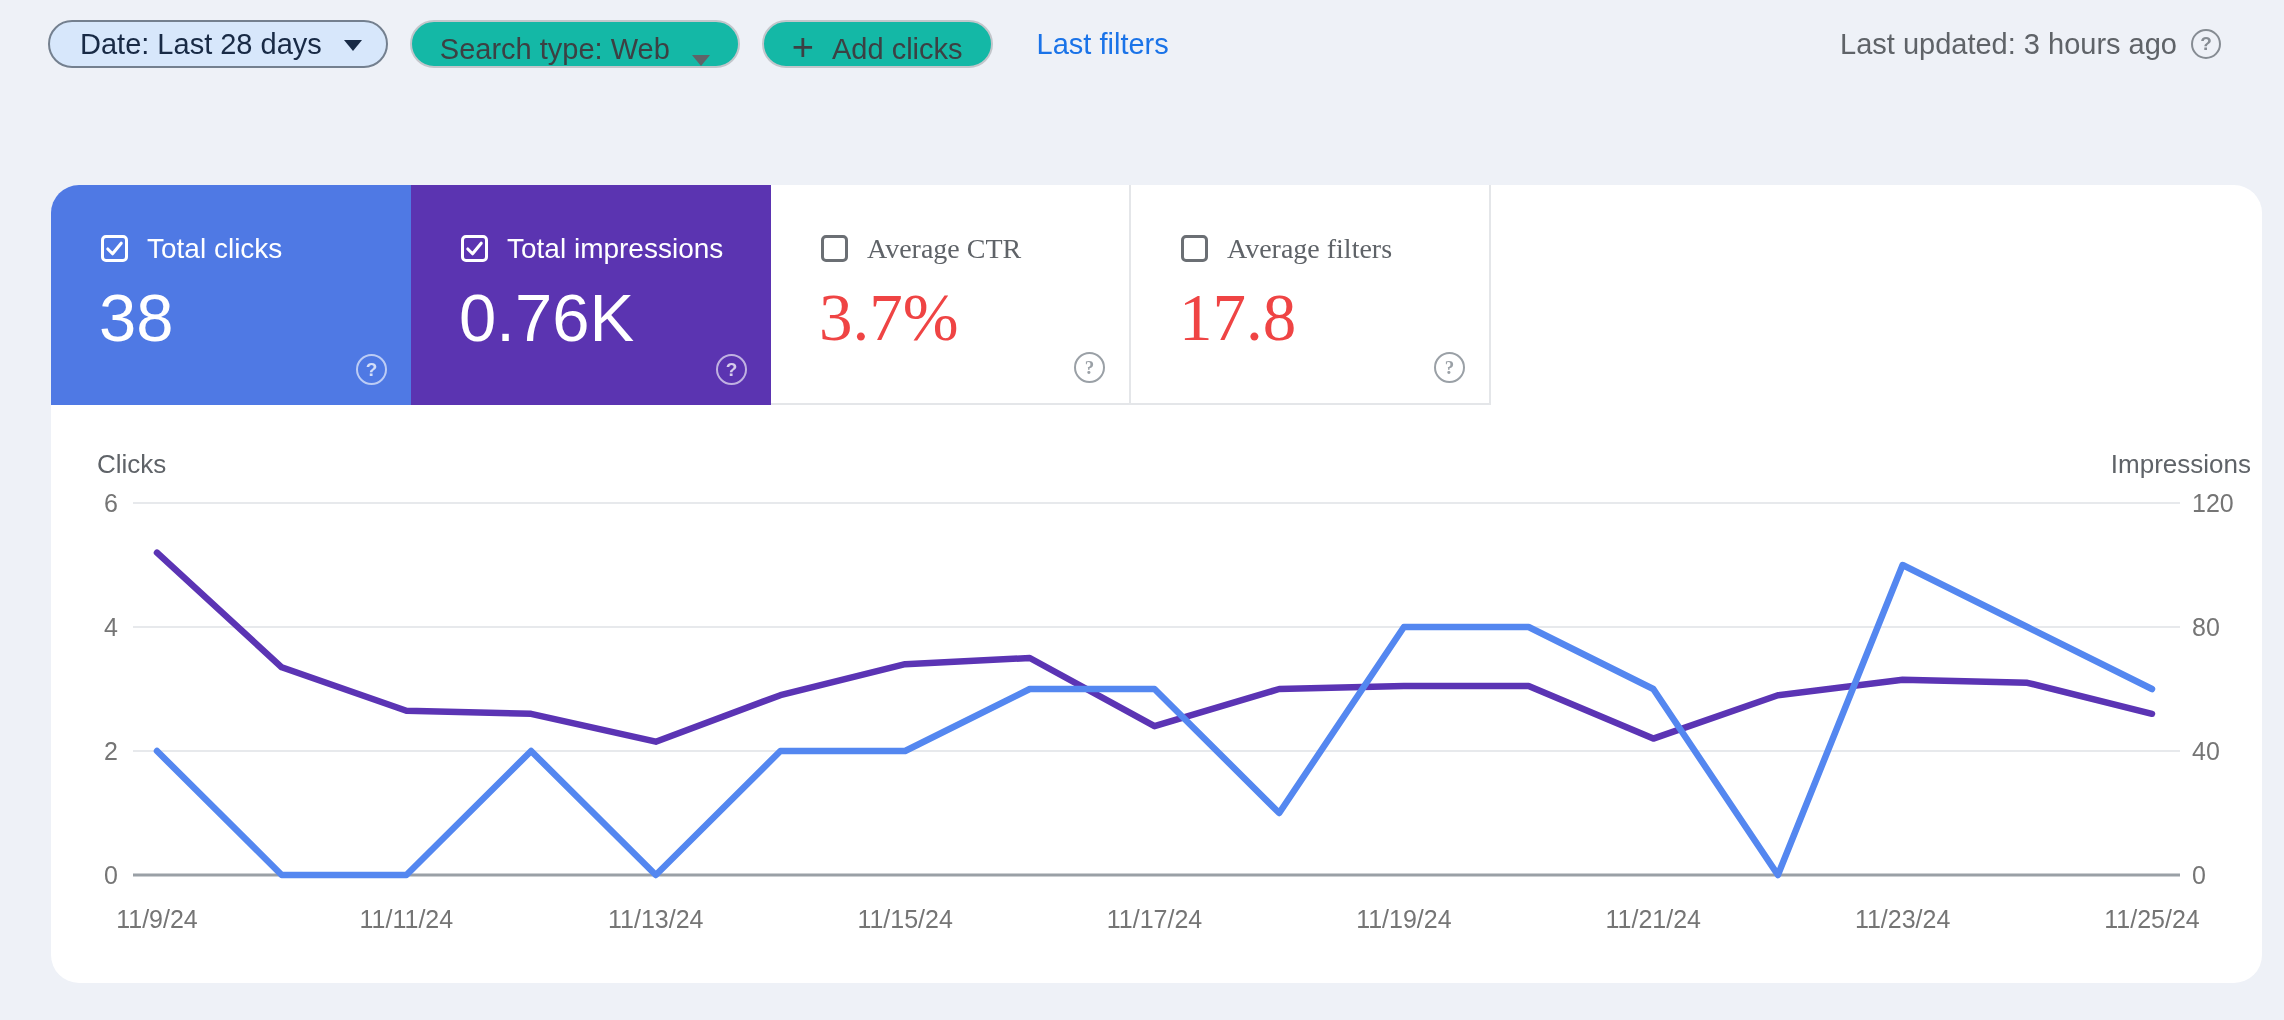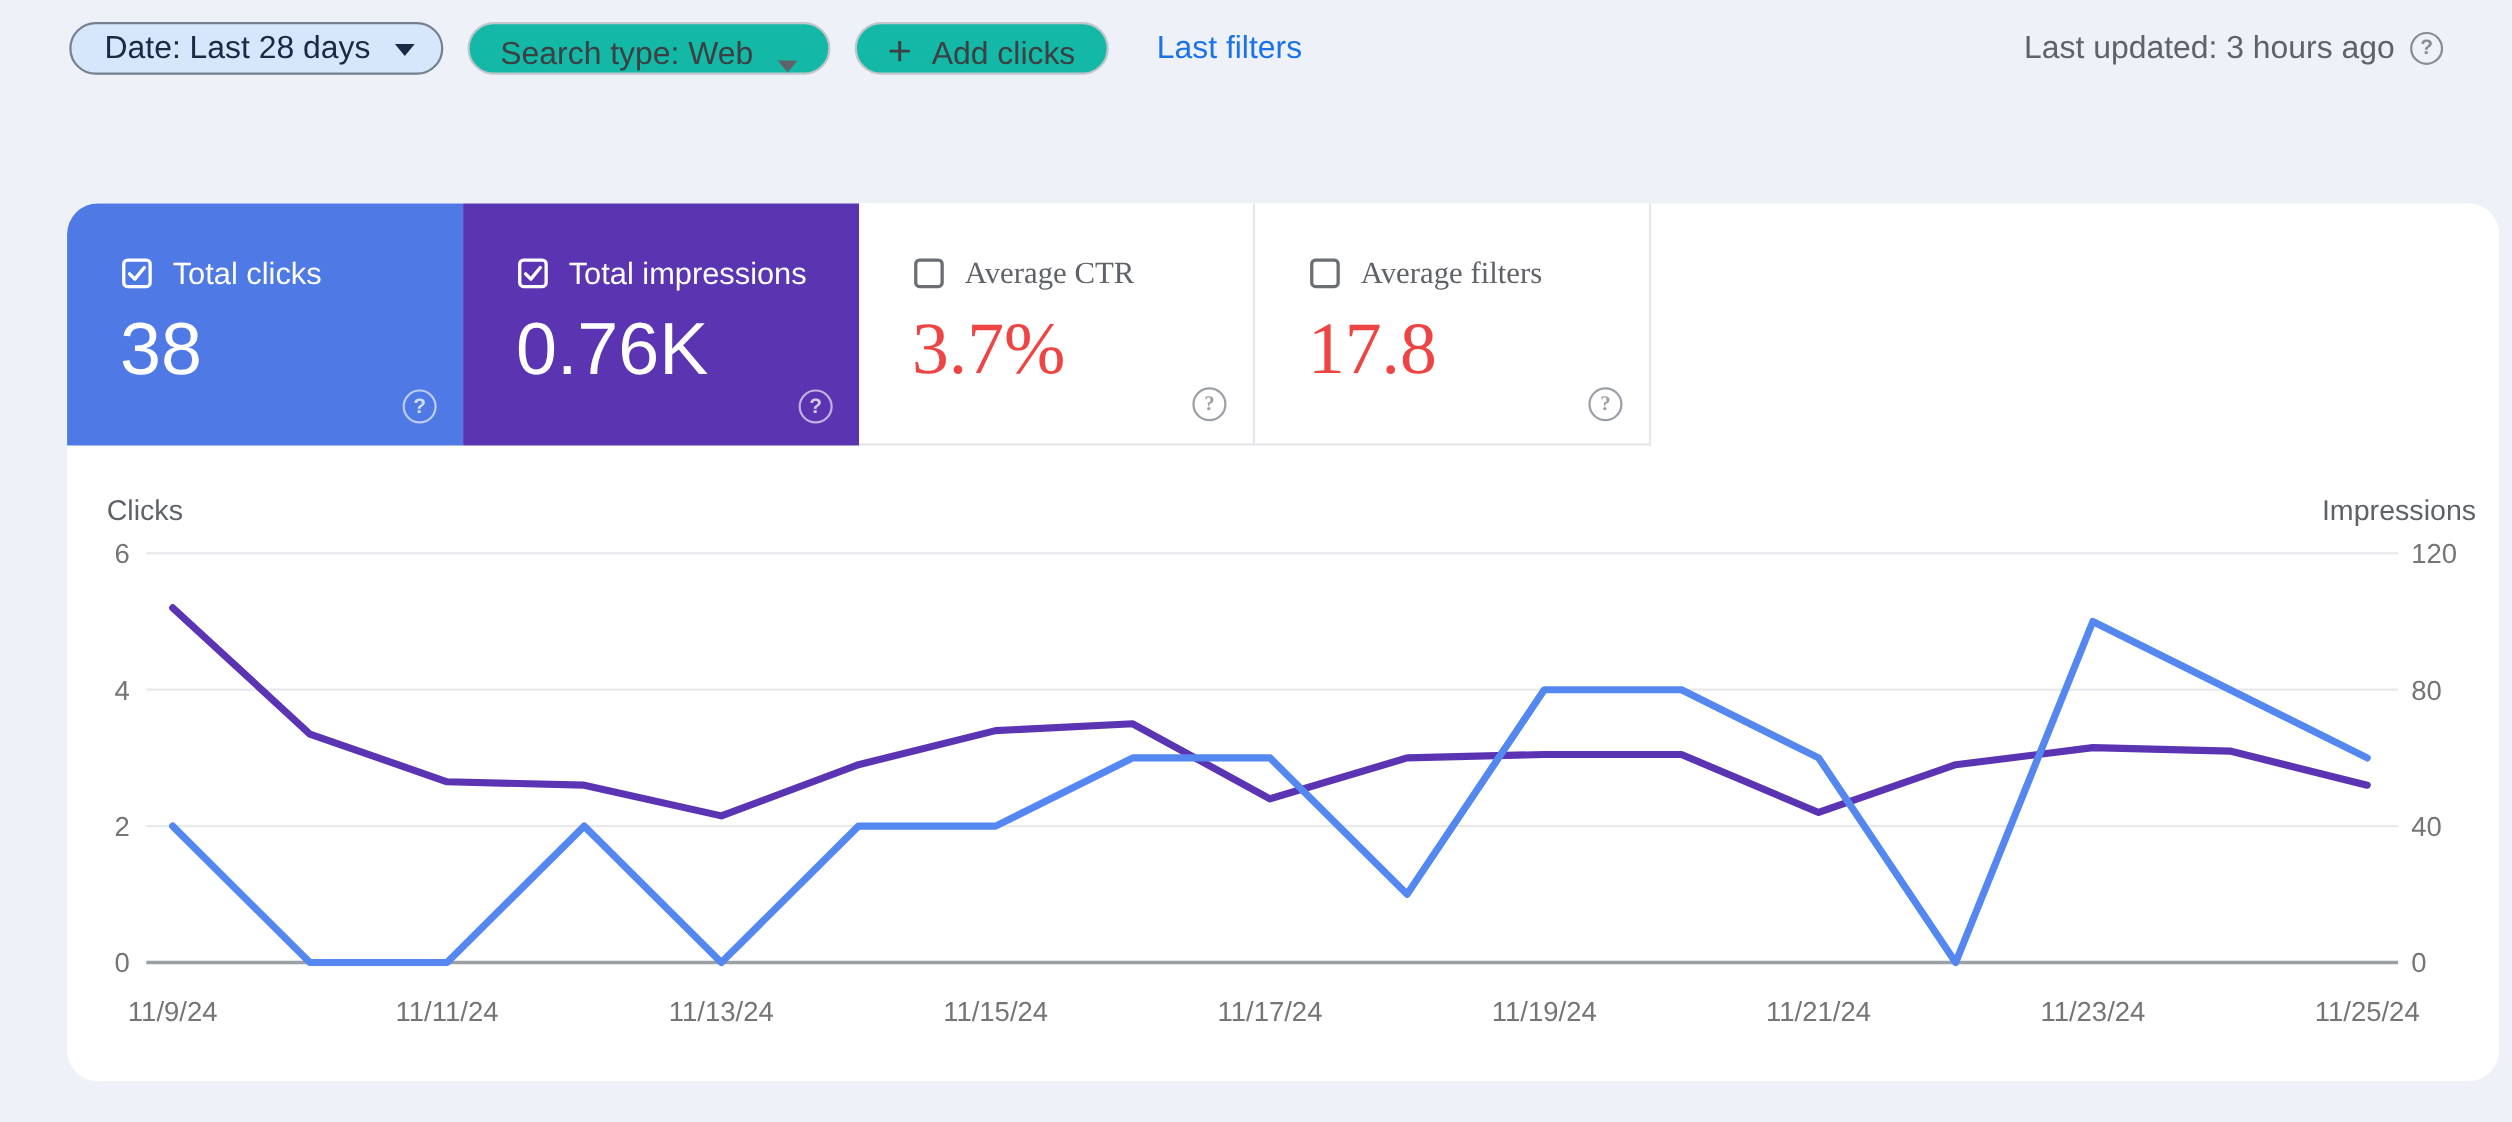--- a/index.html
+++ b/index.html
@@ -5,21 +5,21 @@
   * { margin:0; padding:0; box-sizing:border-box; }
   html,body { width:2284px; height:1020px; }
   body {
     font-family:"Liberation Sans", sans-serif;
     background:#eef1f7;
     position:relative;
     overflow:hidden;
   }
   
   .toolbar {
-    position:absolute; left:63px; top:20px; right:63px; height:48px;
+    position:absolute; left:48px; top:20px; right:63px; height:48px;
     display:flex; align-items:center;
   }
   .chip {
     display:inline-flex; align-items:center; height:48px;
     border-radius:24px; font-size:29px; font-weight:500; cursor:pointer;
     white-space:nowrap;
   }
   .chip-date { background:#d7e7fb; border:2px solid #74808f; color:#182a45; padding:0 24px 0 30px; }
   .chip-plain { background:#14b8a6; border:2px solid #c2c6cb; color:#3c4043; padding:0 28px; margin-left:22px;align-items:flex-end; }
   .caret {
@@ -29,21 +29,21 @@
   .plus-glyph { font-size:38px; font-weight:400; margin-right:18px; color:#3c4043; line-height:1; margin-top:-4px; }
   .reset-link { margin-left:44px; color:#1a73e8; font-size:29px; font-weight:500; cursor:pointer; }
   .updated-wrap { margin-left:auto; display:flex; align-items:center; color:#5f6368; font-size:29px; }
   .help-ring {
     width:30px; height:30px; border-radius:50%; border:2.5px solid #868c93; color:#868c93;
     display:flex; align-items:center; justify-content:center;
     font-size:19px; font-weight:700; margin-left:14px; flex:0 0 auto; cursor:pointer;
   }
   
   .main-card {
-    position:absolute; left:61px; top:185px; width:2211px; height:798px;
+    position:absolute; left:51px; top:185px; width:2211px; height:798px;
     background:#ffffff; border-radius:28px;
   }
   
   .metrics-row { position:absolute; left:0; top:0; display:flex; }
   .metric-card { width:360px; height:220px; position:relative; cursor:pointer; }
   .metric-card.c0 { border-top-left-radius:28px; }
   .metric-card.plain { background:#ffffff; border-bottom:2px solid #e4e6e9; border-right:2px solid #e4e6e9;font-family:Liberation Serif, serif; }
   .cb {
     position:absolute; left:50px; top:50px; width:27px; height:27px;
     border-radius:5px; border:3px solid #ffffff;

